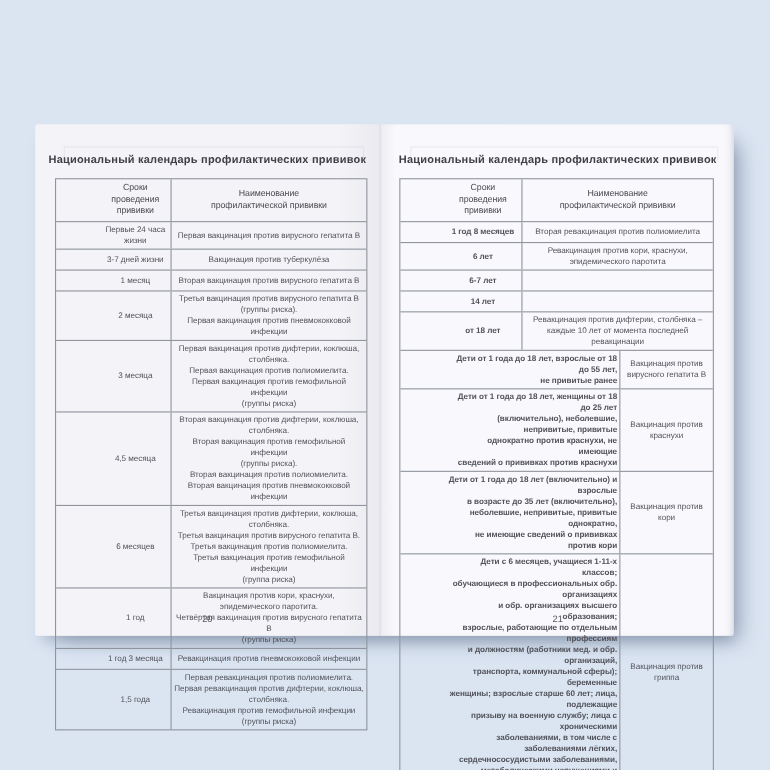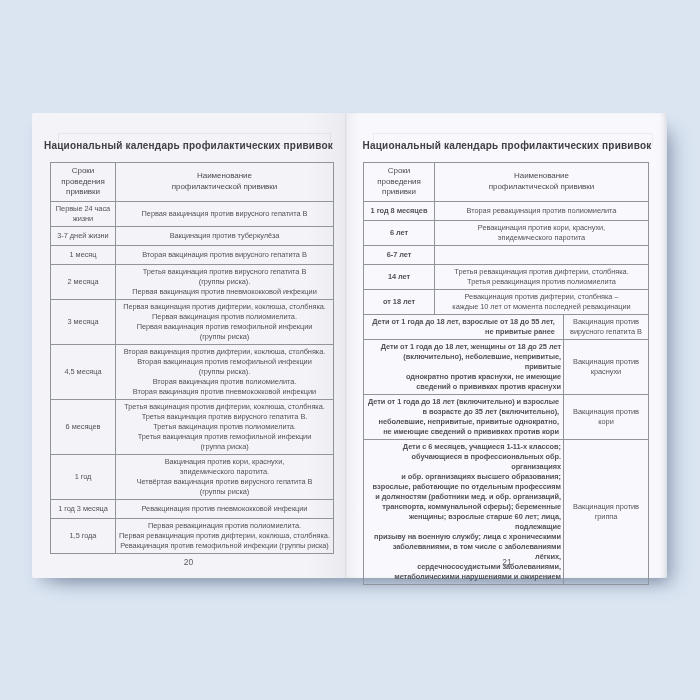--- a/index.html
+++ b/index.html
@@ -19,21 +19,21 @@
   .seam{width:2px;height:100%;background:linear-gradient(to right,#d6d8de,#eceef2);}
   .page-right{width:320px;background:linear-gradient(to right,#efeef3 0%,var(--paper-r) 4%,var(--paper-r) 100%);border-radius:0 2px 2px 0;box-shadow:inset -6px 0 8px -6px rgba(96,108,134,.35);}
   .ghost{position:absolute;top:20px;left:26px;right:14px;height:11px;border:1px solid rgba(145,150,165,.13);border-radius:1px;}
   .title{margin:27px 8px 0;text-align:center;font-size:10px;font-weight:bold;color:var(--heading);letter-spacing:.2px;line-height:1.15;}
   .tbl{position:absolute;top:49px;border:1px solid var(--line);background:transparent;font-size:7.4px;line-height:10px;letter-spacing:-.05px;}
   .page-left .tbl{left:18px;width:282px;}
   .page-right .tbl{left:16px;width:284px;}
   .row{display:flex;min-height:18px;}
   .row + .row{border-top:1px solid var(--line);}
   .cell{display:flex;align-items:center;justify-content:center;text-align:center;white-space:pre-line;padding:2px 2px;box-sizing:border-box;}
-  .cell-term{flex:0 0 65px;border-right:1px solid var(--line);}
+  .cell-term{flex:0 0 65px;border-right:1px solid var(--line);margin-left:40px;}
   .page-right .cell-term{flex-basis:71px;font-weight:bold;}
   .cell-desc{flex:1 1 auto;min-width:0;}
   .row.wide .cell-term{flex:1 1 auto;min-width:0;text-align:right;}
   .row.wide .cell-desc{flex:0 0 84px;}
   .row.head{font-size:8px;line-height:10.5px;}
   .row.head .cell{padding:3px 2px;font-weight:normal;color:#4a4b51;}
   .pageno{position:absolute;bottom:11px;left:0;right:0;text-align:center;font-size:8.5px;color:var(--pageno);}
 </style>
 </head>
 <body>
@@ -135,22 +135,20 @@
           <div class="row">
             <div class="cell cell-term">6 лет</div>
             <div class="cell cell-desc">Ревакцинация против кори, краснухи,
 эпидемического паротита</div>
           </div>
           <div class="row">
             <div class="cell cell-term">6-7 лет</div>
           </div>
           <div class="row">
             <div class="cell cell-term">14 лет</div>
-            <div class="cell cell-desc">Третья ревакцинация против дифтерии, столбняка.
-Третья ревакцинация против полиомиелита</div>
           </div>
           <div class="row">
             <div class="cell cell-term">от 18 лет</div>
             <div class="cell cell-desc">Ревакцинация против дифтерии, столбняка –
 каждые 10 лет от момента последней ревакцинации</div>
           </div>
           <div class="row wide">
             <div class="cell cell-term">Дети от 1 года до 18 лет, взрослые от 18 до 55 лет,
 не привитые ранее</div>
             <div class="cell cell-desc">Вакцинация против

